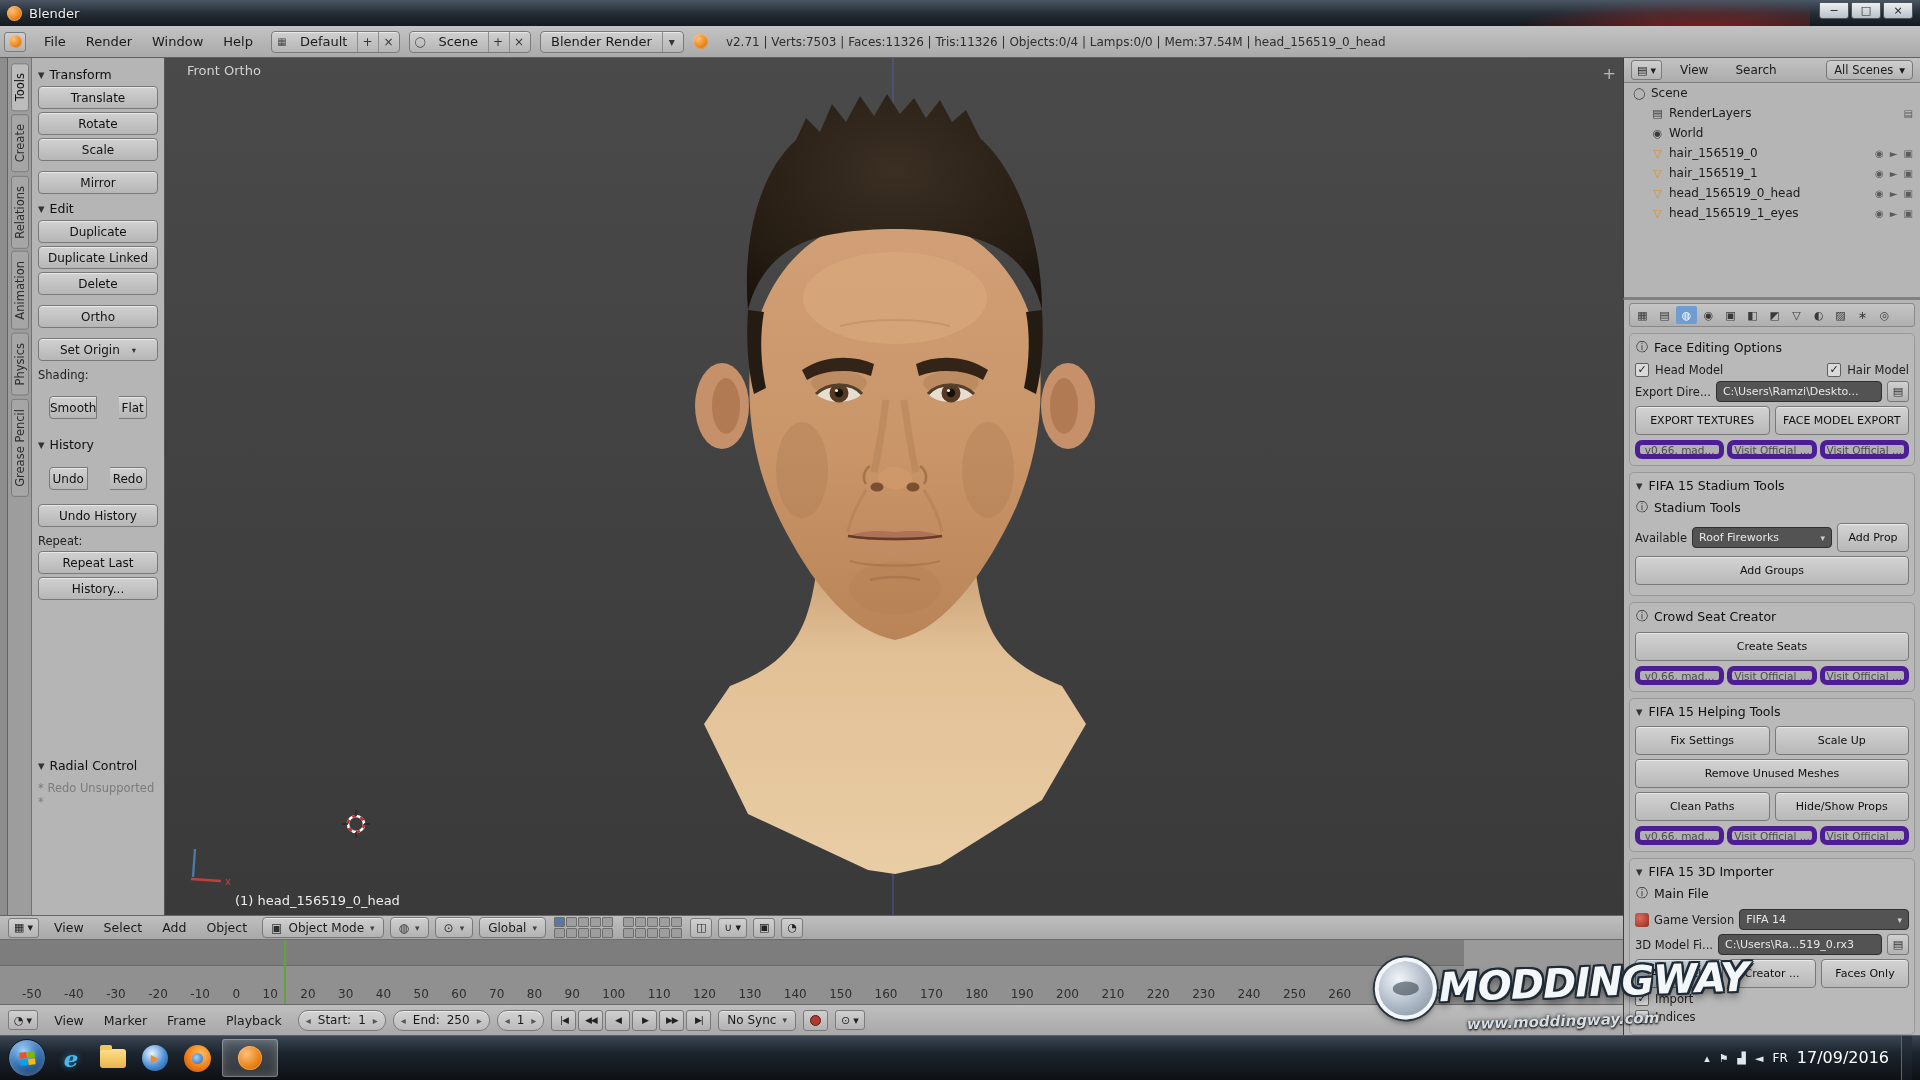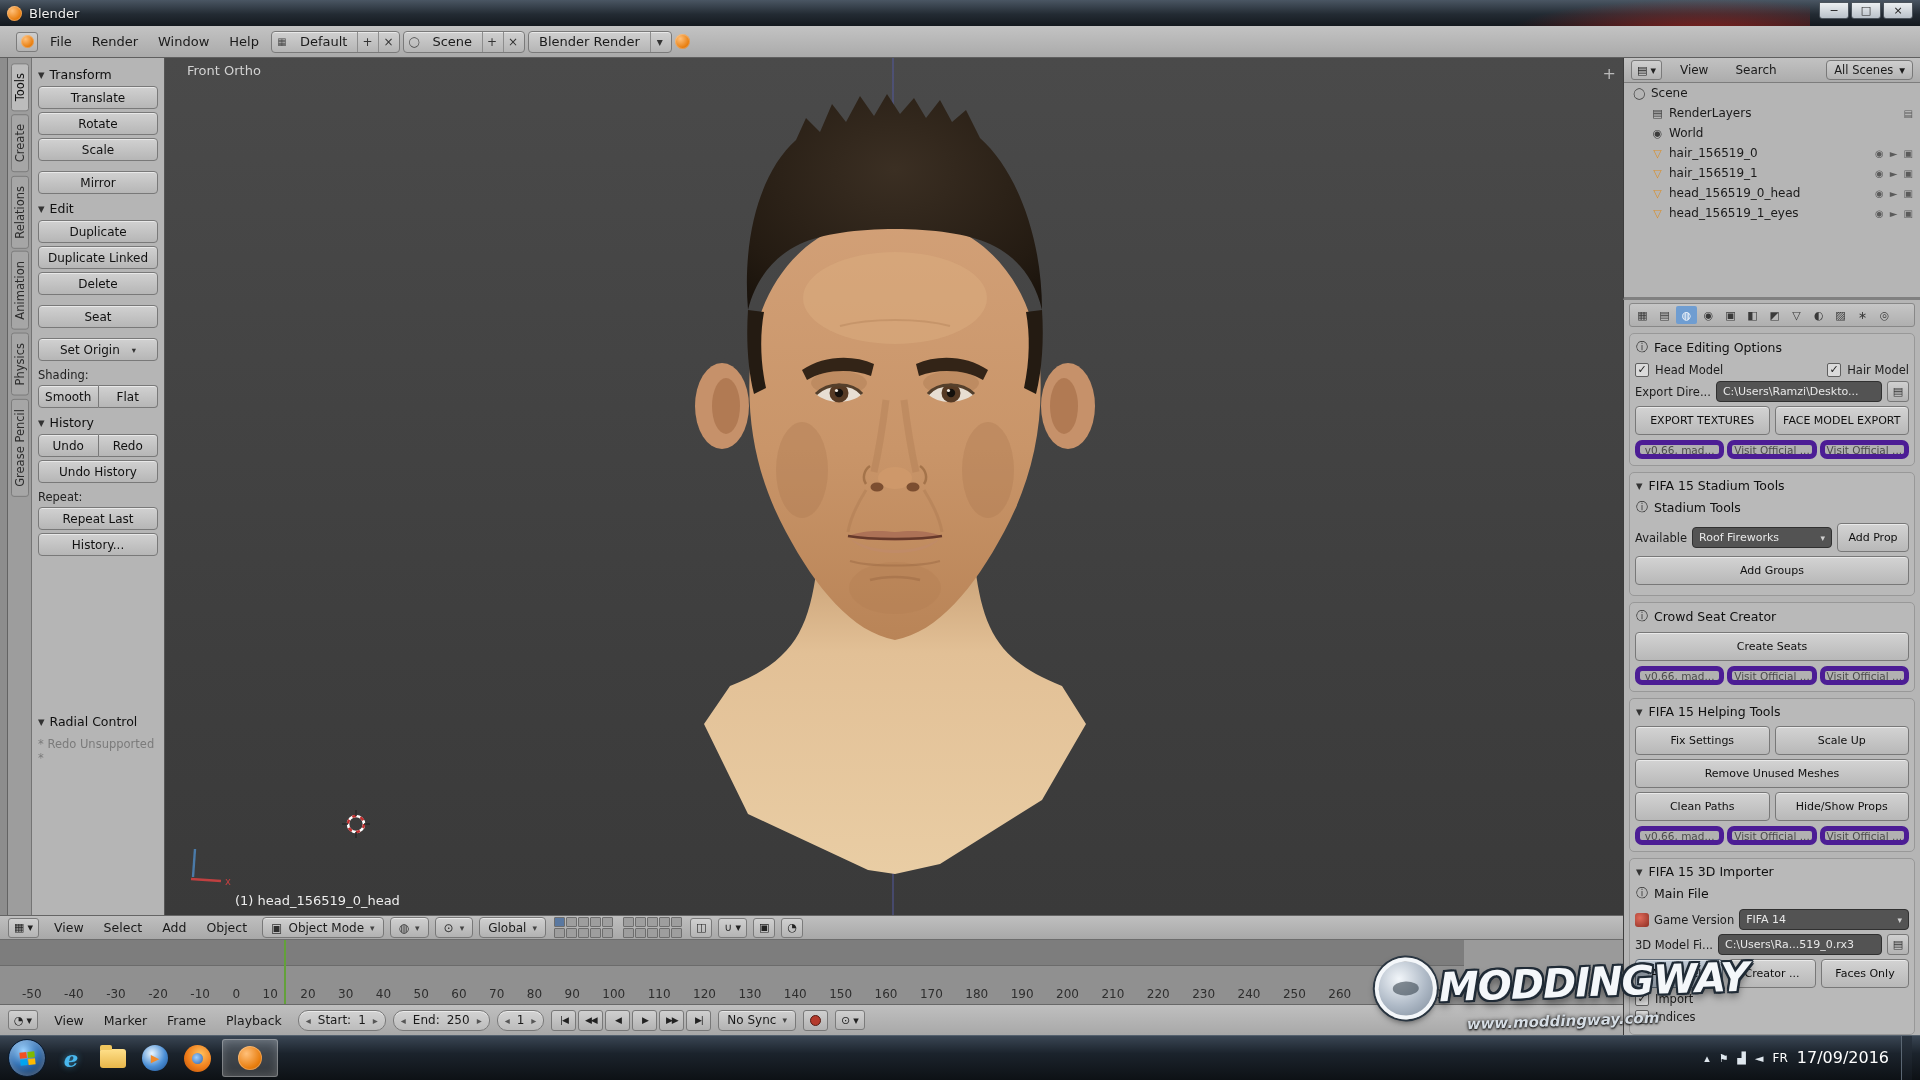--- a/index.html
+++ b/index.html
@@ -17,21 +17,21 @@
   .title-text{font-size:13px;color:#f0f0f0;text-shadow:0 1px 2px #000}
   .glow-red{position:absolute;right:110px;top:0;width:300px;height:26px;pointer-events:none;
     background:radial-gradient(ellipse at 65% 130%,rgba(215,40,30,.6),rgba(215,40,30,0) 72%)}
   .win-controls{margin-left:auto;display:flex;gap:2px;align-self:flex-start;padding-top:2px}
   .wbtn{width:30px;height:17px;background:linear-gradient(#eceff1,#b9c1c9);border:1px solid #4c545c;
     border-radius:0 0 3px 3px;font-size:11px;line-height:15px;text-align:center;color:#222}
 
   
   .infobar{position:absolute;left:0;top:26px;width:100%;height:32px;
     background:linear-gradient(#c3c3c3,#aaaaaa);border-bottom:1px solid #5f5f5f;
-    display:flex;align-items:center;gap:3px;padding:0 16px;z-index:20}
+    display:flex;align-items:center;gap:9px;padding:0 4px;z-index:20}
   .app-btn{width:22px;height:20px;background:linear-gradient(#cfcfcf,#b3b3b3);border:1px solid #7c7c7c;
     border-radius:3px;display:flex;align-items:center;justify-content:center}
   .app-btn .blender-badge{margin:0;width:13px;height:13px}
   .menu-row{display:flex;gap:2px}
   .menu-item{padding:3px 9px;border-radius:3px}
   .widget{display:flex;align-items:center;background:linear-gradient(#d0d0d0,#b5b5b5);
     border:1px solid #7a7a7a;border-radius:4px;height:22px;padding:0 2px;gap:2px;
     box-shadow:inset 0 1px 0 rgba(255,255,255,.5)}
   .w-icon{width:16px;text-align:center;font-size:10px;color:#444}
   .sel-text{padding:0 8px;white-space:nowrap}
@@ -50,21 +50,21 @@
   .tool-shelf{position:absolute;left:32px;top:58px;width:133px;height:857px;background:#b5b5b5;
     border-right:1px solid #565656;padding:2px 6px;overflow:hidden}
   .panel-h{display:flex;align-items:center;gap:5px;font-size:12.5px;color:#101010;margin:7px 0 4px}
   .tri{font-size:8.5px;color:#333}
   .tbtn{display:flex;align-items:center;justify-content:center;width:100%;height:23px;margin:3px 0;
     background:linear-gradient(#d1d1d1,#b6b6b6);border:1px solid #797979;border-radius:4px;
     font-size:12px;color:#111;box-shadow:inset 0 1px 0 rgba(255,255,255,.5)}
   .menu-tbtn{justify-content:space-between;padding:0 21px}
   .gap-sm{margin-top:10px}
   .pair{display:flex;margin:3px 0}
-  .pair .tbtn{margin:0;flex:1}
+  .pair .tbtn{margin:11px;flex:1}
   .pair .tbtn:first-child{border-radius:4px 0 0 4px}
   .pair .tbtn:last-child{border-radius:0 4px 4px 0;border-left:none}
   .shelf-label{font-size:11.5px;color:#222;margin:7px 0 0}
   .note-dim{font-size:11.5px;color:#7b7b7b;margin:8px 0}
   .spacer{height:148px}
 
   
   .viewport{position:absolute;left:165px;top:58px;width:1458px;height:857px;
     background:linear-gradient(#4a4a4a,#3e3e3e 70%,#3a3a3a);overflow:hidden}
   .vp-label{position:absolute;left:22px;top:5px;color:#d2d2d2;font-size:13px}
@@ -231,20 +231,21 @@
       <span class="w-icon">◯</span>
       <span class="sel-text">Scene</span>
       <span class="mini-btn">+</span>
       <span class="mini-btn">×</span>
     </div>
     <div class="widget">
       <span class="sel-text">Blender Render</span>
       <span class="mini-btn">▾</span>
     </div>
     <span class="blender-badge"></span>
+    <span class="stats">v2.71 | Verts:7503 | Faces:11326 | Tris:11326 | Objects:0/4 | Lamps:0/0 | Mem:37.54M | head_156519_0_head</span>
   </div>
 
   <div class="edge-left"></div>
 
   <div class="tool-tabs">
     <span class="vtab active">Tools</span>
     <span class="vtab">Create</span>
     <span class="vtab">Relations</span>
     <span class="vtab">Animation</span>
     <span class="vtab">Physics</span>
@@ -261,21 +262,21 @@
     <div class="tbtn">Scale</div>
     <div class="tbtn gap-sm">Mirror</div>
 
     <div class="panel-h">
       <span class="tri">▼</span>
       <span>Edit</span>
     </div>
     <div class="tbtn">Duplicate</div>
     <div class="tbtn">Duplicate Linked</div>
     <div class="tbtn">Delete</div>
-    <div class="tbtn gap-sm">Seat</div>
+    <div class="tbtn gap-sm">Ortho</div>
     <div class="tbtn menu-tbtn gap-sm">
       <span>Set Origin</span>
       <span class="tri">▾</span>
     </div>
     <div class="shelf-label">Shading:</div>
     <div class="pair">
       <div class="tbtn">Smooth</div>
       <div class="tbtn">Flat</div>
     </div>
 

